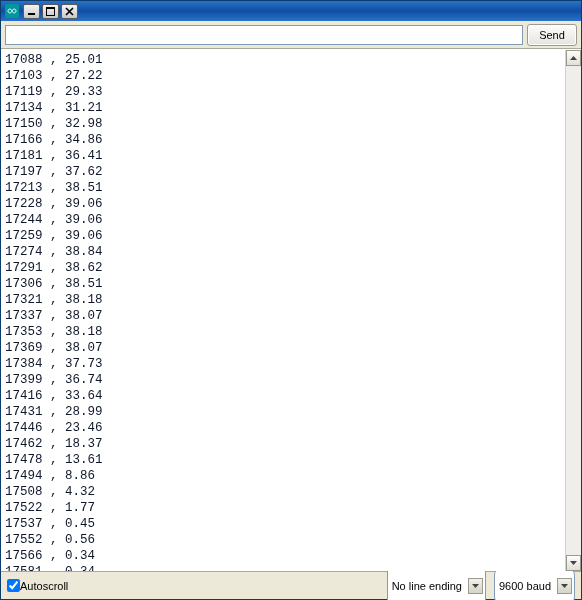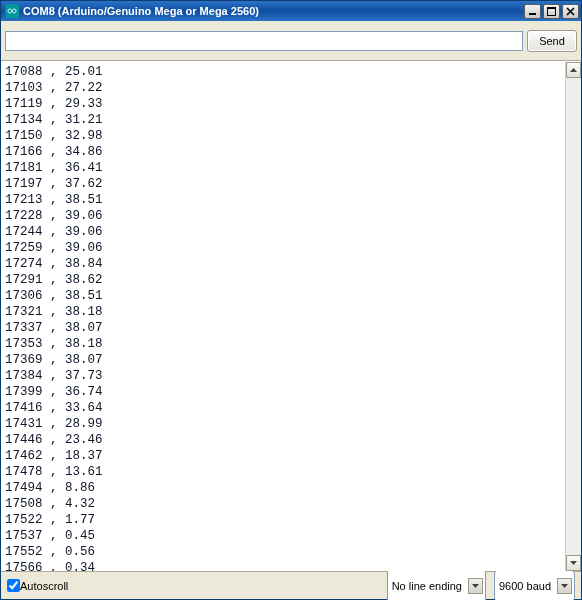--- a/index.html
+++ b/index.html
@@ -60,21 +60,21 @@
     justify-content: center;
     font-size: 10px;
     font-family: "Arial", sans-serif;
     font-weight: bold;
     color: #222;
     cursor: pointer;
     line-height: 1;
   }
   .win-btn svg { display: block; }
   .toolbar-top {
-    height: 40px;
+    height: 28px;
     background: #ece9d8;
     border-bottom: 1px solid #aca899;
     display: flex;
     align-items: center;
     padding: 3px 4px;
     gap: 4px;
   }
   .send-input {
     flex: 1;
     height: 20px;
@@ -184,21 +184,20 @@
 
 <div class="window">
 
   <div class="titlebar">
     <span class="app-icon">
       <svg width="14" height="14" viewBox="0 0 14 14">
         <rect x="0" y="0" width="14" height="14" rx="2" fill="#00979d"></rect>
         <path d="M3 7c0-1.2 1-2 2-2s2 2 2 2 1 2 2 2 2-.8 2-2-1-2-2-2-2 2-2 2-1 2-2 2-2-.8-2-2z" fill="none" stroke="#fff" stroke-width="1"></path>
       </svg>
     </span>
-    <span class="title-text">COM8 (Arduino/Genuino Mega or Mega 2560)</span>
     <div class="win-controls">
       <div class="win-btn">
         <svg width="9" height="9" viewBox="0 0 9 9">
             <rect x="1" y="6" width="7" height="2" fill="#000"></rect>
           </svg>
       </div>
       <div class="win-btn">
         <svg width="9" height="9" viewBox="0 0 9 9">
             <rect x="0.5" y="0.5" width="8" height="8" fill="none" stroke="#000" stroke-width="1"></rect>
             <rect x="0" y="0" width="9" height="2" fill="#000"></rect>

